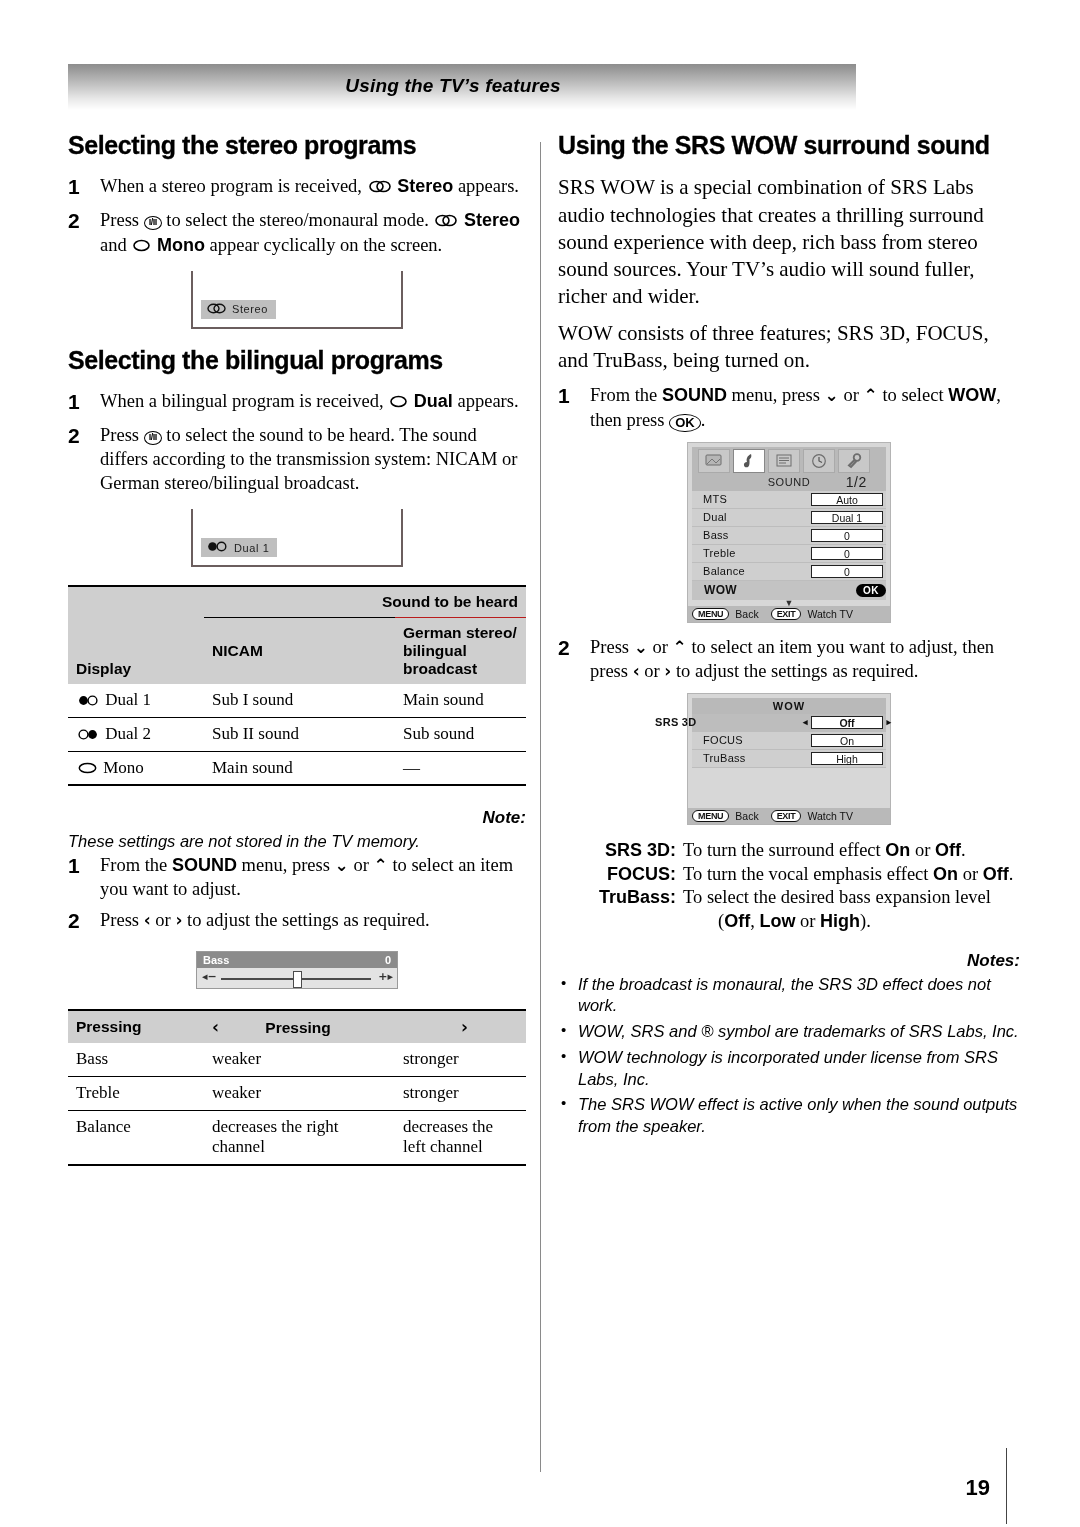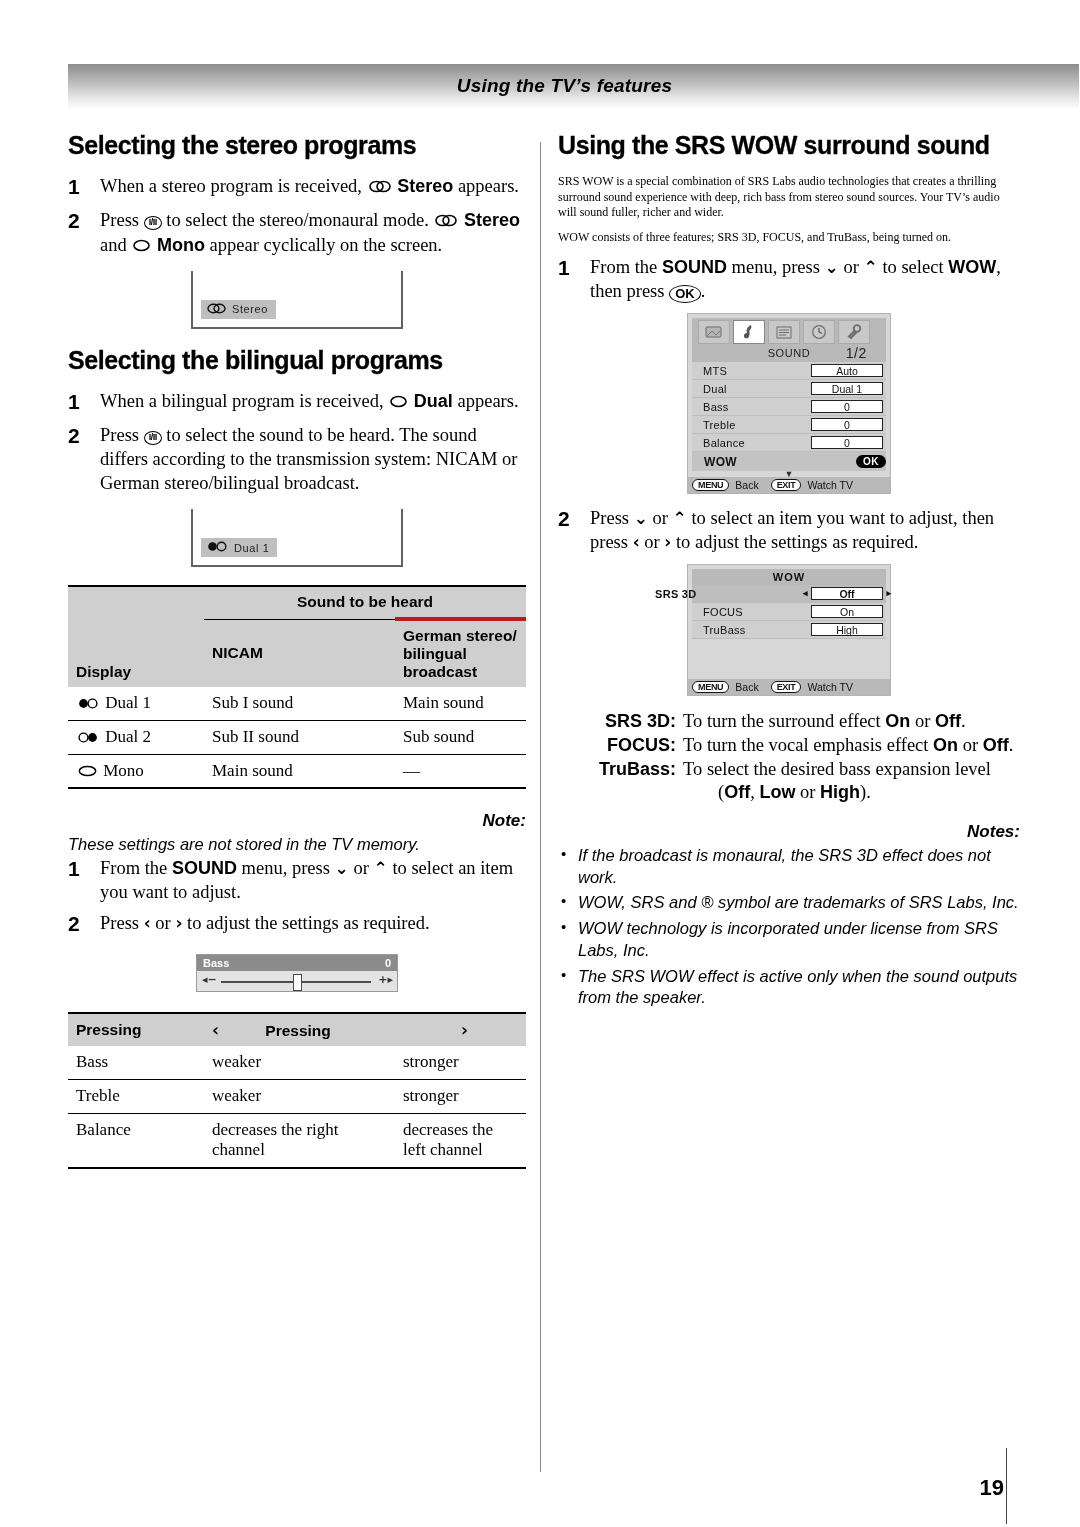--- a/index.html
+++ b/index.html
@@ -8,21 +8,21 @@
     background:#ffffff;
     font-family:"Liberation Serif", serif;
     color:#000;
     position:relative;
     overflow:hidden;
   }
   .page { position:absolute; inset:0; }
 
   
   .banner {
-    position:absolute; left:68px; top:64px; width:1011px; height:46px;
+    position:absolute; left:68px; top:64px; width:788px; height:46px;
     background:linear-gradient(to bottom, #8d8d8d 0%, #9a9a9a 12%, #c2c2c2 45%, #e8e8e8 75%, #ffffff 100%);
   }
   .banner-title {
     position:absolute; left:0; right:0; top:11px;
     text-align:center;
     font-family:"Liberation Sans", sans-serif;
     font-weight:bold; font-style:italic;
     font-size:19px; letter-spacing:0.2px;
     color:#000;
     padding-right:18px;
@@ -31,21 +31,21 @@
   
   .v-divider {
     position:absolute; left:540px; top:142px; width:1px; height:1330px;
     background:#8a8a8a;
   }
   .footer-rule {
     position:absolute; left:1006px; top:1448px; width:1px; height:76px;
     background:#444;
   }
   .page-number {
-    position:absolute; right:76px; top:1475px;
+    position:absolute; right:90px; top:1475px;
     font-family:"Liberation Sans", sans-serif;
     font-weight:bold; font-size:22px;margin-left:42px;
   }
 
   
   .col-left  { position:absolute; left:68px;  top:132px; width:458px; }
   .col-right { position:absolute; left:558px; top:132px; width:462px; }
 
   h2.sec {
     font-family:"Liberation Sans", sans-serif;
@@ -63,21 +63,21 @@
   .step-num {
     font-family:"Liberation Sans", sans-serif;
     font-weight:bold; font-size:21px;
     width:32px; flex:0 0 32px;
     line-height:1.28;
   }
   .step-body {
     font-size:18.5px; line-height:1.3; flex:1;
   }
   b.s { font-family:"Liberation Sans", sans-serif; font-weight:bold; font-size:18px; }
-  .p { font-size:12px; line-height:1.3; margin:4px 0 9px 0; }
+  .p { font-size:21px; line-height:1.3; margin:4px 0 9px 0; }
 
   
   .key {
     display:inline-block;
     border:1.4px solid #000; border-radius:50%;
     font-family:"Liberation Sans", sans-serif;
     font-size:9px; font-weight:bold;
     padding:1px 4px 2px 4px;
     line-height:1; vertical-align:1px;
     letter-spacing:-0.5px;
@@ -363,25 +363,25 @@
               <circle cx="14.5" cy="5.5" r="4.3" fill="none" stroke="#111" stroke-width="1.4"></circle>
             </svg></span>
         <span>Dual  1</span>
       </div>
     </div>
 
     <table class="doc">
       <tbody>
           <tr>
         <th class="c-display rule-top" rowspan="2" style="vertical-align:bottom;">Display</th>
-        <th class="rule-top" colspan="2" style="text-align:center;">Sound to be heard</th>
+        <th class="rule-top" colspan="2" style="text-align:right;">Sound to be heard</th>
       </tr>
       <tr>
         <th class="c-mid" style="border-top:1px solid #000;">NICAM</th>
-        <th style="border-top:4px solid #b91c1c;">
+        <th style="border-top:1px solid #b91c1c;">
           <span>German stereo/</span><br>
           <span>bilingual broadcast</span>
         </th>
       </tr>
       <tr>
         <td class="rule-thin">
           <span class="sym"><svg width="21" height="11" viewBox="0 0 21 11">
                   <circle cx="5.5" cy="5.5" r="4.4" fill="#000"></circle>
                   <circle cx="14.5" cy="5.5" r="4.4" fill="none" stroke="#000" stroke-width="1.4"></circle>
                 </svg></span>

